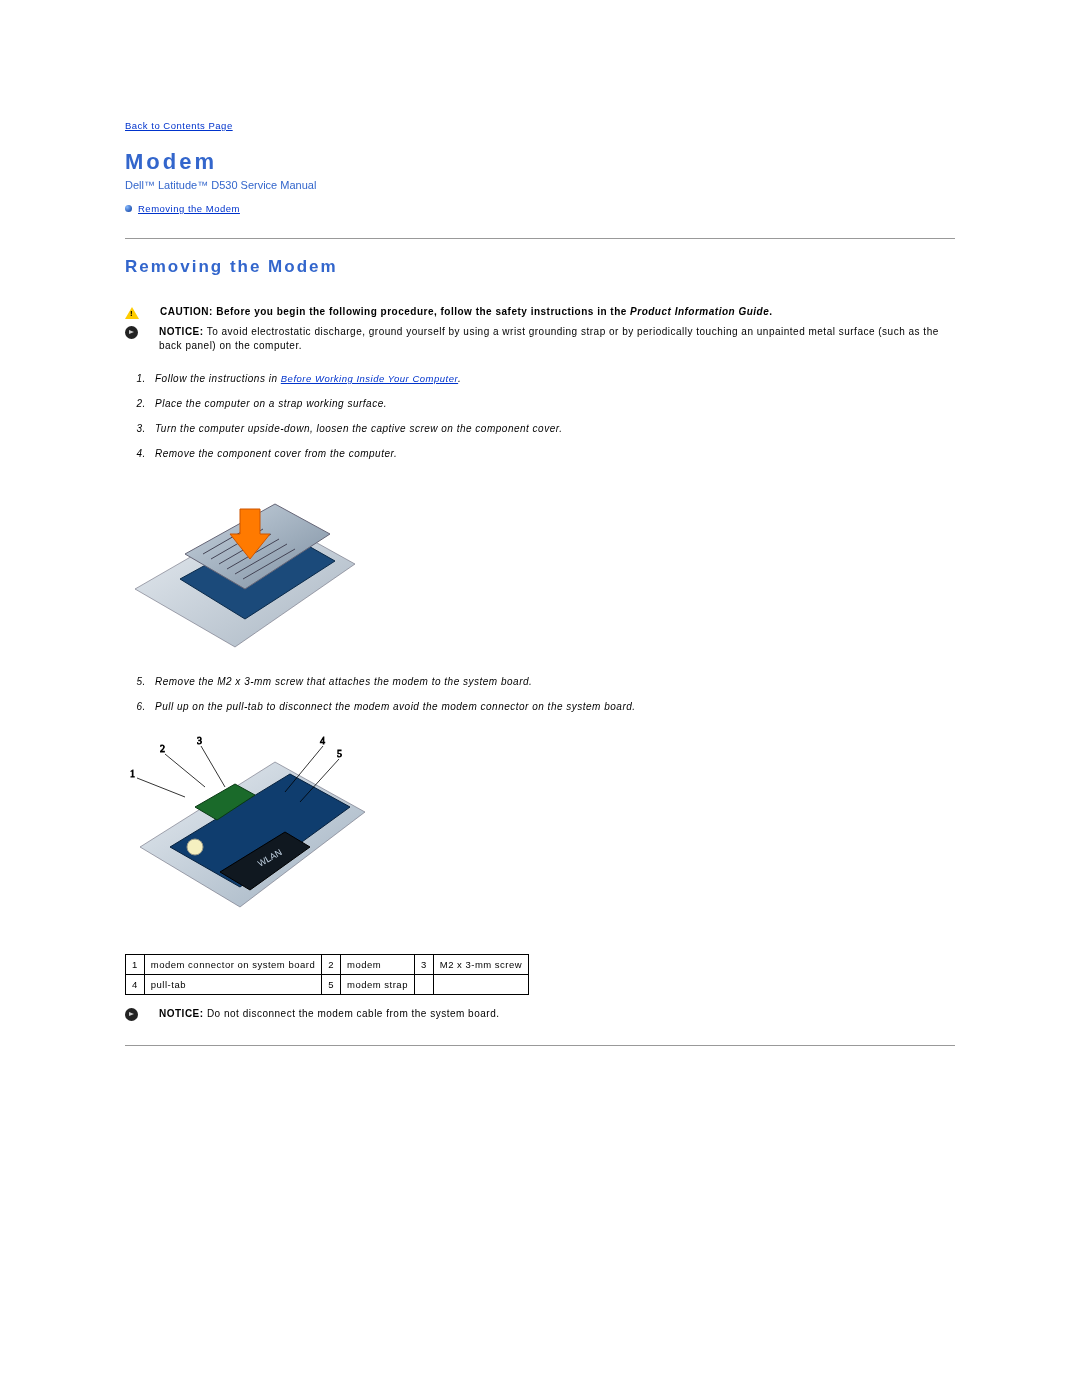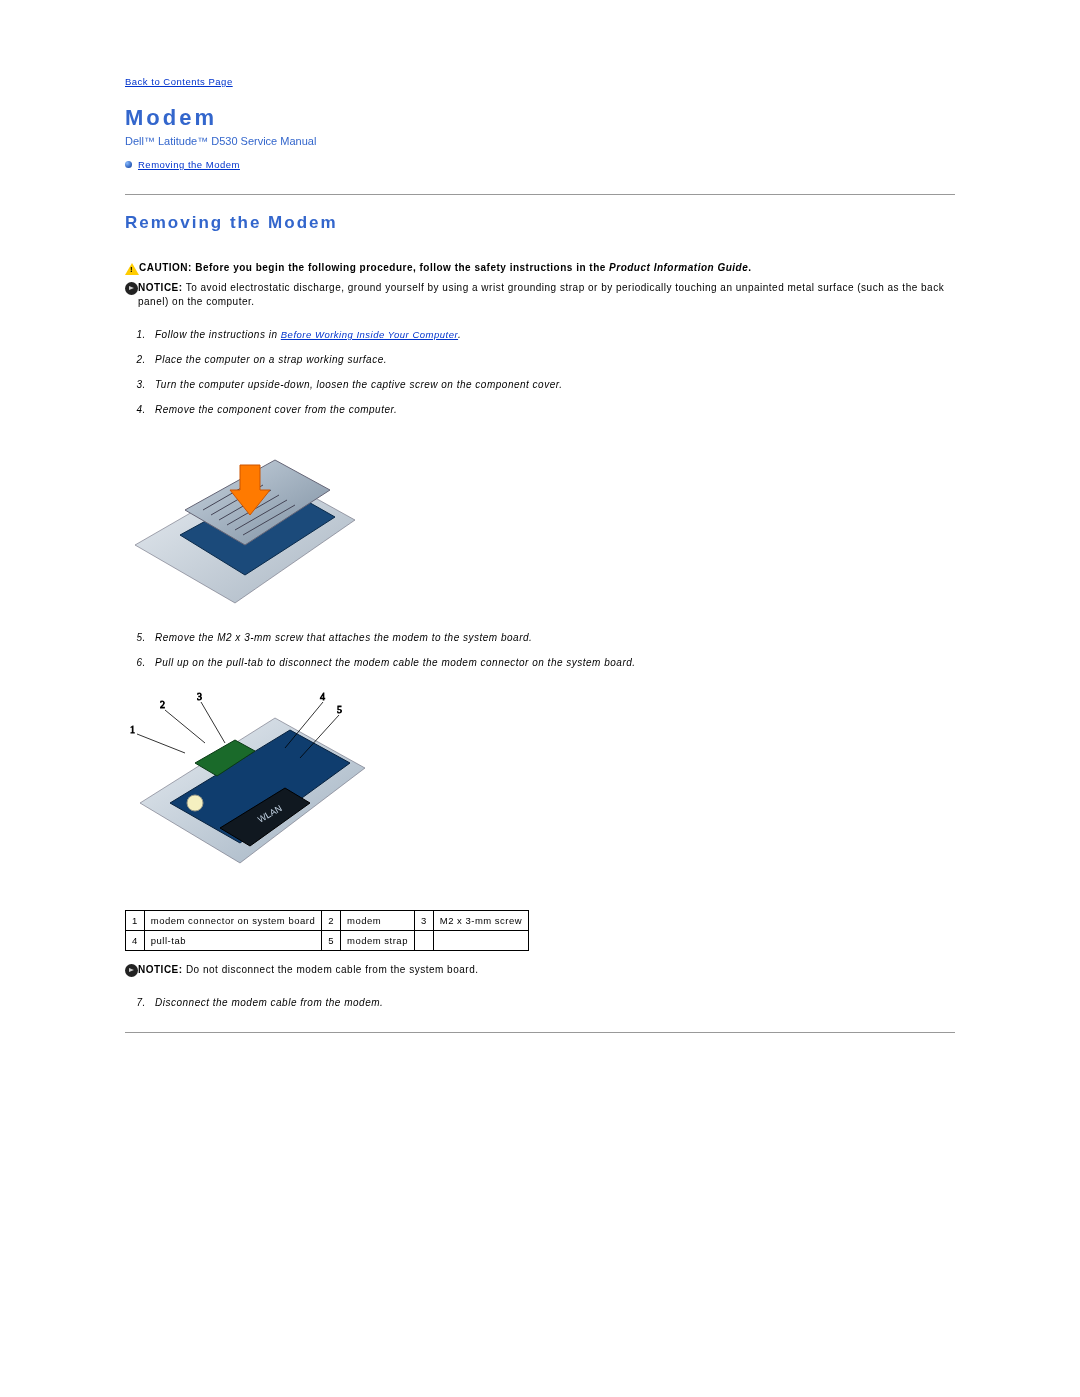--- a/index.html
+++ b/index.html
@@ -5,21 +5,21 @@
   body {
     margin: 0;
     padding: 0;
     background: #fff;
     font-family: Verdana, Arial, sans-serif;
     font-size: 10px;
     color: #000;
     width: 1080px;
   }
   .page {
-    padding: 76px 125px 80px 125px;
+    padding: 120px 125px 80px 125px;
   }
   a.link {
     color: #0033cc;
     text-decoration: underline;
     letter-spacing: 0.5px;
     font-size: 9.5px;
   }
   .title-main {
     color: #3366cc;
     font-weight: bold;
@@ -54,21 +54,21 @@
   .section-heading {
     color: #3366cc;
     font-weight: bold;
     font-size: 17px;
     letter-spacing: 2px;
     margin: 6px 0 28px 0;
   }
   .notice-row {
     display: flex;
     align-items: flex-start;
-    gap: 0;
+    gap: 21px;
     margin: 6px 0;
     letter-spacing: 0.5px;
     line-height: 1.4;
   }
   .notice-text { flex: 1; }
   .caution-icon {
     width: 0; height: 0;
     border-left: 7px solid transparent;
     border-right: 7px solid transparent;
     border-bottom: 12px solid #ffcc00;
@@ -199,21 +199,21 @@
         <line x1="102" y1="90" x2="154" y2="60"></line>
         <line x1="110" y1="95" x2="162" y2="65"></line>
         <line x1="118" y1="100" x2="170" y2="70"></line>
       </g>
       <polygon points="115,30 135,30 135,55 145,55 125,80 105,55 115,55" fill="#ff7a00" stroke="#cc5500"></polygon>
     </svg>
   </div>
 
   <ol class="steps" start="5">
     <li>Remove the M2 x 3-mm screw that attaches the modem to the system board.</li>
-    <li>Pull up on the pull-tab to disconnect the modem cable the modem connector on the system board.</li>
+    <li>Pull up on the pull-tab to disconnect the modem avoid the modem connector on the system board.</li>
   </ol>
 
   
   <div class="figure">
     <svg width="250" height="200" viewBox="0 0 250 200">
       <defs>
         <linearGradient id="g3" x1="0" y1="0" x2="1" y2="1">
           <stop offset="0" stop-color="#e8edf2"></stop>
             <stop offset="1" stop-color="#9fb0c0"></stop>
         </linearGradient>
@@ -263,19 +263,16 @@
 
   
   <div class="notice-row">
     <span class="notice-icon"></span>
     <div class="notice-text">
       <span class="bold">NOTICE:</span>
       <span>Do not disconnect the modem cable from the system board.</span>
     </div>
   </div>
 
-  <ol class="steps" start="7">
-    <li>Disconnect the modem cable from the modem.</li>
-  </ol>
 
   <hr class="sep">
 
 </div>
 
 </body></html>

